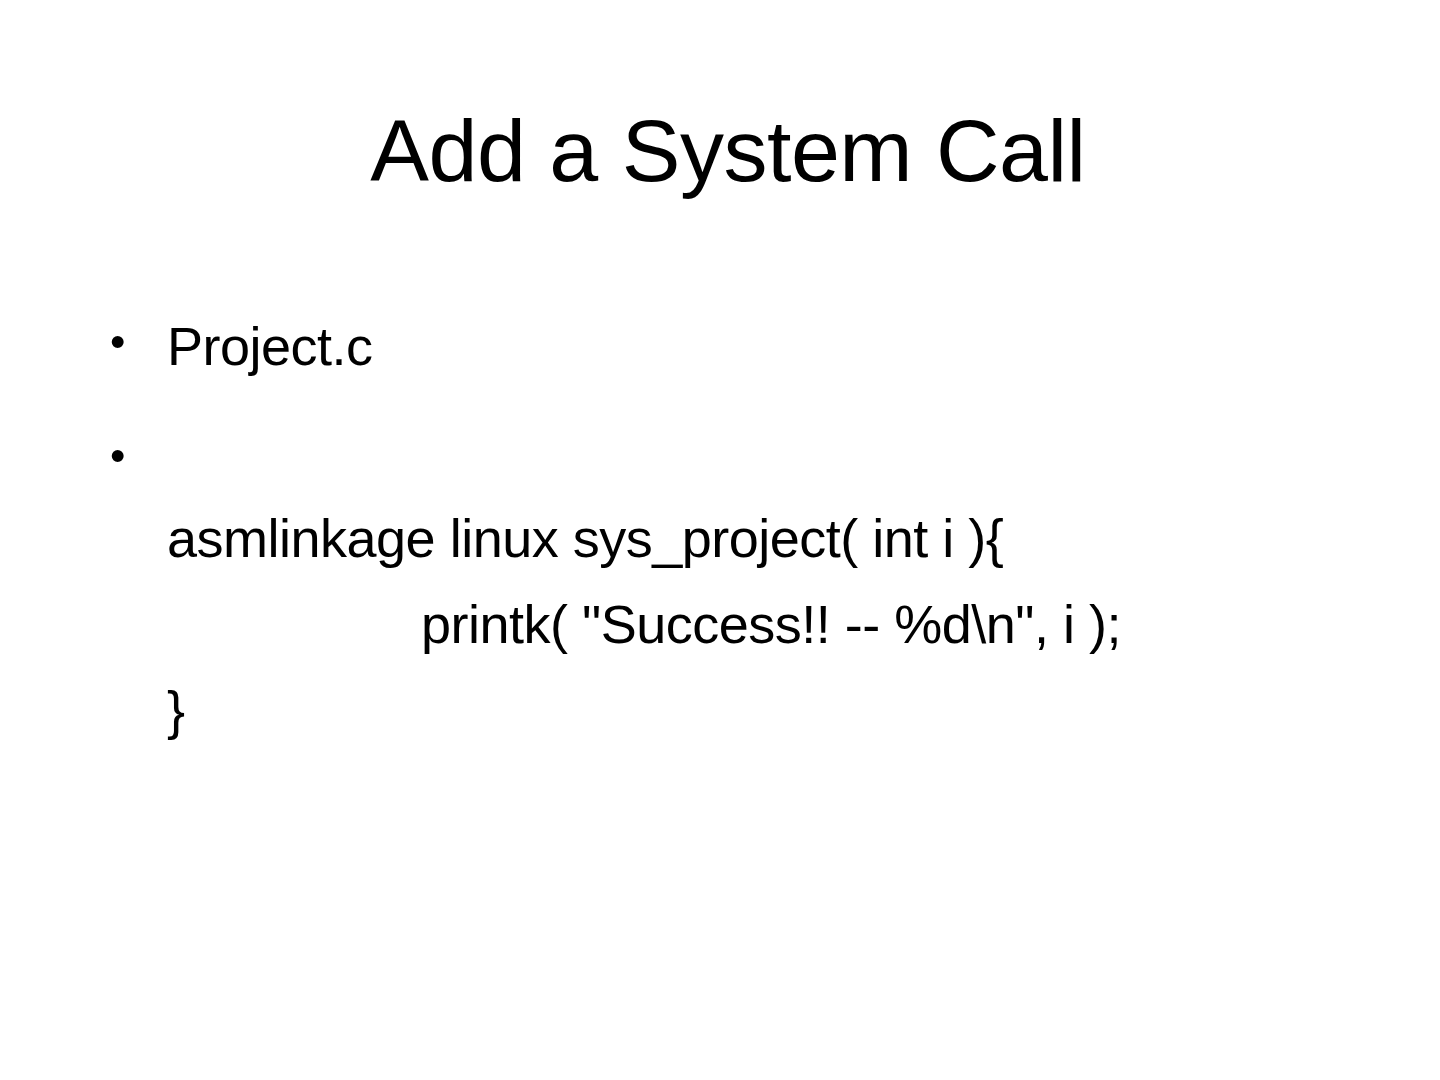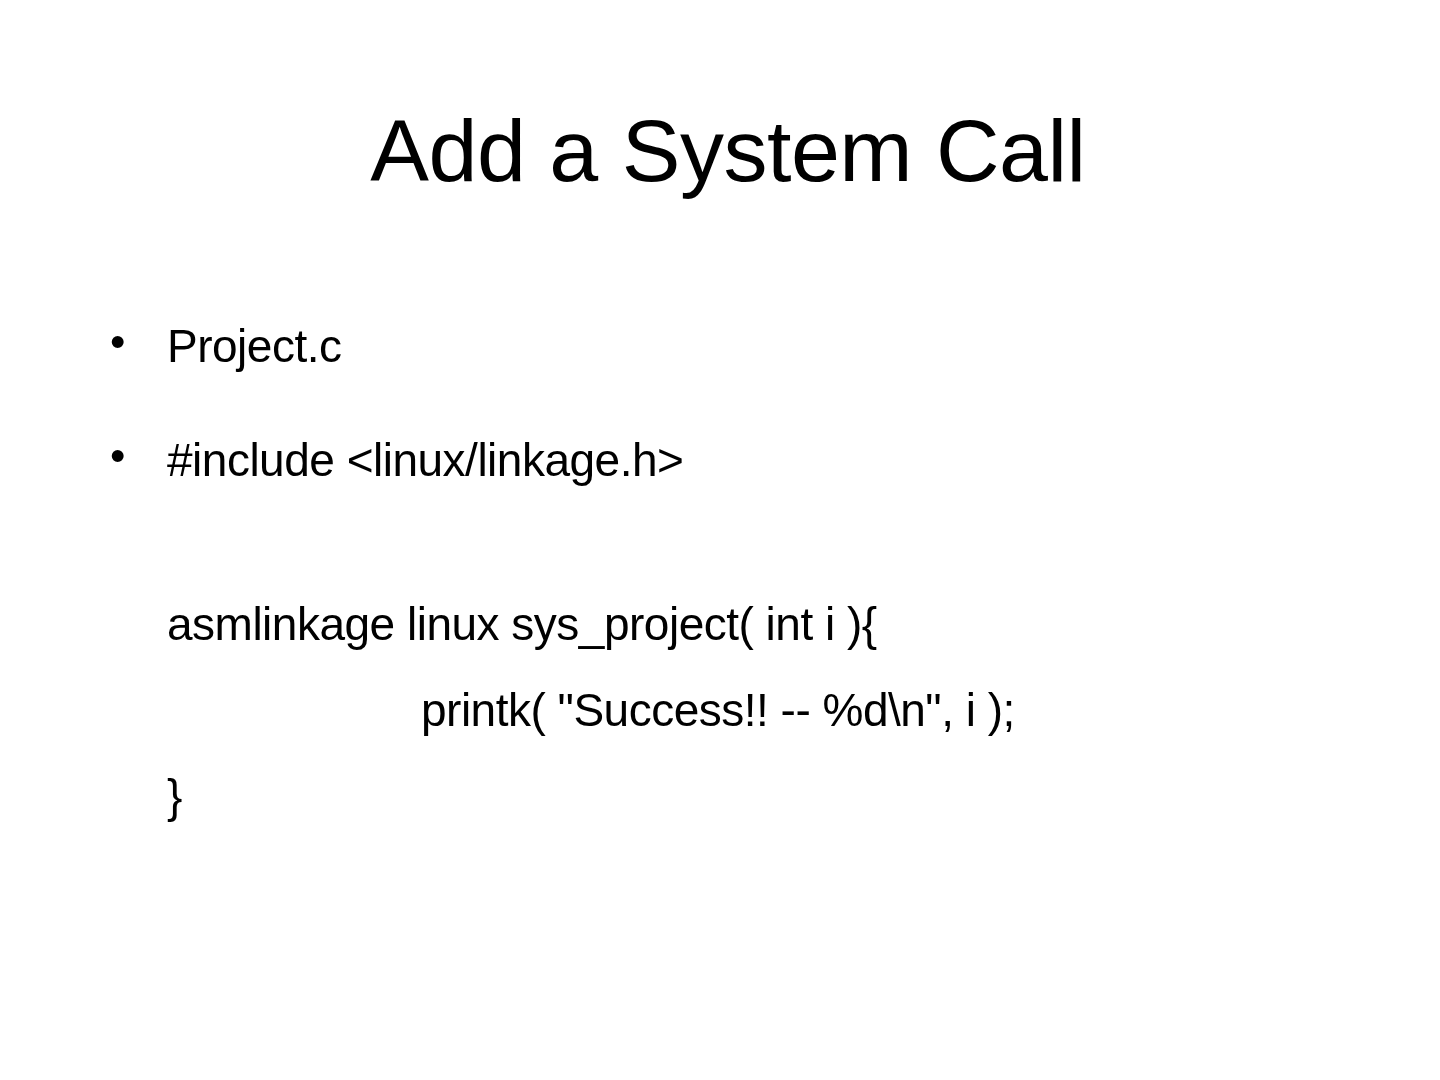--- a/index.html
+++ b/index.html
@@ -35,21 +35,21 @@
   .bullet-marker {
     flex: 0 0 53px;
     font-size: 44px;
     line-height: 78px;
     color: #000000;
   }
   .bullet-text {
     flex: 1 1 auto;
   }
   .line {
-    font-size: 46px;
+    font-size: 54px;
     line-height: 78px;
     min-height: 78px;
     white-space: pre-wrap;
     color: #000000;
   }
   .indent-1 {
     padding-left: 258px;
   }
 </style>
 </head>
@@ -63,21 +63,20 @@
     <div class="bullet-item">
       <span class="bullet-marker">•</span>
       <div class="bullet-text">
         <div class="line">Project.c</div>
       </div>
     </div>
 
     <div class="bullet-item">
       <span class="bullet-marker">•</span>
       <div class="bullet-text">
-        <div class="line">#include &lt;linux/linkage.h&gt;</div>
         <div class="line"></div>
         <div class="line">asmlinkage linux sys_project( int i ){</div>
         <div class="line indent-1">printk( "Success!! -- %d\n", i );</div>
         <div class="line">}</div>
       </div>
     </div>
 
   </div>
 </div>
 

